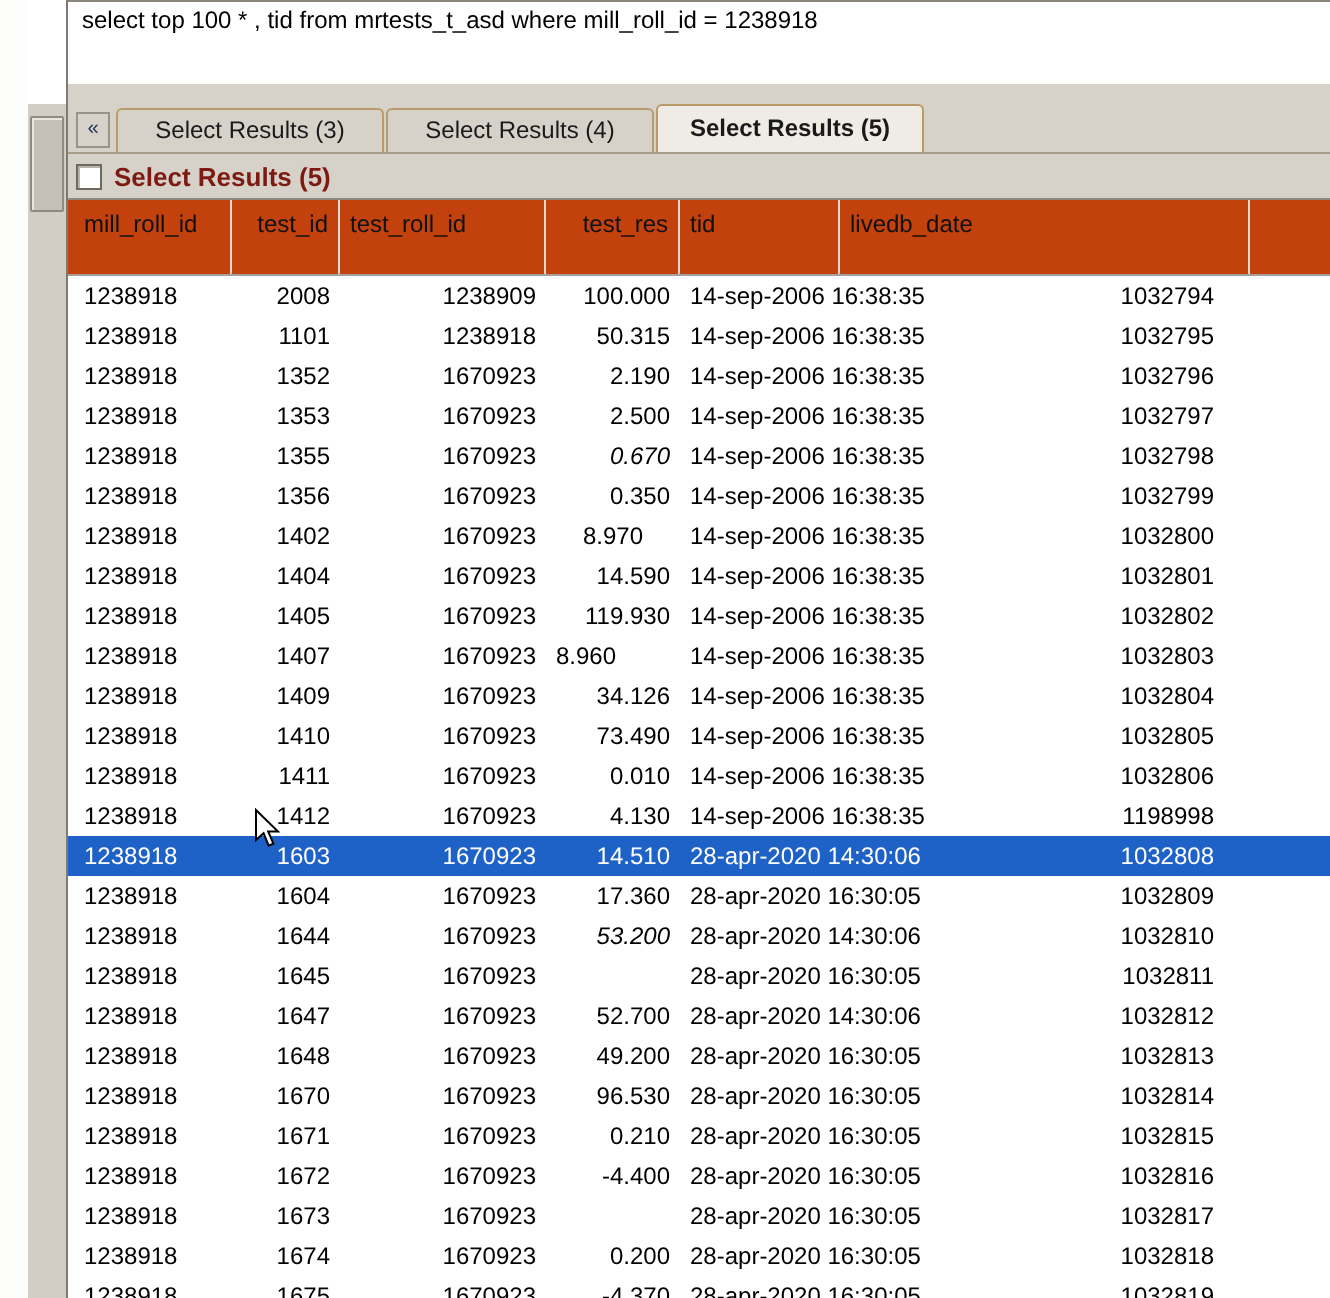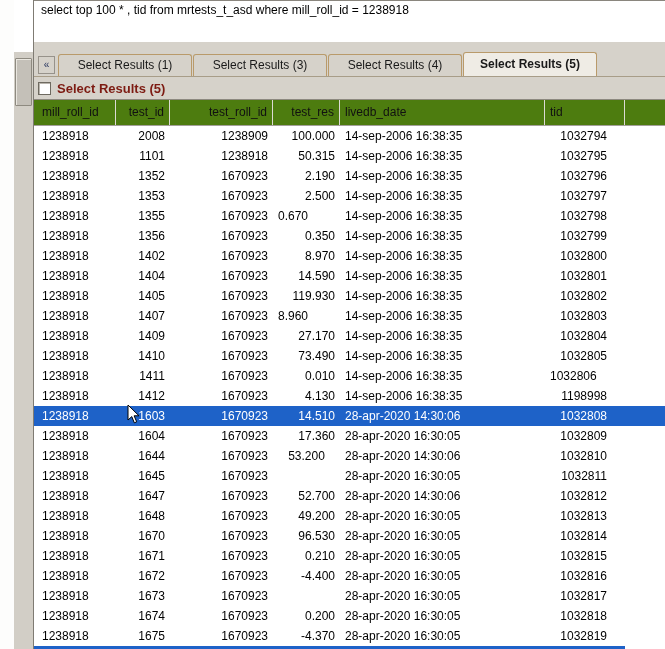--- a/index.html
+++ b/index.html
@@ -38,21 +38,21 @@
   
   .panel-header { position:absolute; left:34px; top:77px; width:631px; height:23px; box-sizing:border-box;
     background:var(--chrome,#d6d2ca); border-bottom:1px solid #8d897f;
     display:flex; align-items:center; padding-left:4px; }
   .panel-checkbox { width:11px; height:11px; background:#fff; border:1px solid #6e6a60;
     box-shadow:inset 1px 1px 0 #b9b5ad; margin-right:6px; }
   .panel-title { font-size:13px; font-weight:bold; color:var(--title,#7d1b12); }
 
   
   .grid { position:absolute; left:34px; top:100px; width:631px; height:549px; background:#fff; overflow:hidden; }
-  .grid-header { display:flex; height:26px; background:#4d7c0f; border-bottom:1px solid #a3a099; box-sizing:border-box; }
+  .grid-header { display:flex; height:38px; background:#c2410c; border-bottom:1px solid #a3a099; box-sizing:border-box; }
   .hcell { flex:none; box-sizing:border-box; padding:0 5px; line-height:25px; font-size:12px;
     color:#111; border-right:1px solid #dcdad4; white-space:nowrap; overflow:hidden; }
   .hcell.col0 { padding-left:8px; }
   .row { display:flex; height:20px; }
   .cell { flex:none; box-sizing:border-box; padding:0 5px; line-height:20px; font-size:12px;
     color:#000; white-space:nowrap; overflow:hidden; }
   .cell.col0 { padding-left:8px; }
   .cell.col5 { padding-right:18px; }
   .row.selected { background:var(--sel,#1e62c8); }
   .row.selected .cell { color:#fff; }
@@ -75,39 +75,38 @@
   <span>select top 100 * , tid  from mrtests_t_asd where mill_roll_id  = 1238918</span>
 </div>
 
 <div class="gap-band"></div>
 
 <div class="tab-bar">
   <div class="tab-nav-btn">
     <span>«</span>
   </div>
 
-<div class="tab">Select Results (1)</div>
     <div class="tab">Select Results (3)</div>
     <div class="tab">Select Results (4)</div>
     <div class="tab active">Select Results (5)</div>
   </div>
 
 <div class="panel-header">
   <div class="panel-checkbox"></div>
   <div class="panel-title">Select Results (5)</div>
 </div>
 
 <div class="grid">
   <div class="grid-header">
       <div class="hcell col0" style="width: 82px; text-align: left;">mill_roll_id</div>
       <div class="hcell col1" style="width: 54px; text-align: right;">test_id</div>
-      <div class="hcell col2" style="width: 103px; text-align: right;">test_roll_id</div>
+      <div class="hcell col2" style="width: 103px; text-align: left;">test_roll_id</div>
       <div class="hcell col3" style="width: 67px; text-align: right;">test_res</div>
+      <div class="hcell col5" style="width: 80px; text-align: left;">tid</div>
       <div class="hcell col4" style="width: 205px; text-align: left;">livedb_date</div>
-      <div class="hcell col5" style="width: 80px; text-align: left;">tid</div>
     </div>
   <div class="grid-body">
       <div class="row">
         <div class="cell col0" style="width: 82px; text-align: left;">1238918</div>
         <div class="cell col1" style="width: 54px; text-align: right;">2008</div>
         <div class="cell col2" style="width: 103px; text-align: right;">1238909</div>
         <div class="cell col3" style="width: 67px; text-align: right;">100.000</div>
         <div class="cell col4" style="width: 205px; text-align: left;">14-sep-2006 16:38:35</div>
         <div class="cell col5" style="width: 80px; text-align: right;">1032794</div>
       </div>
@@ -132,37 +131,37 @@
         <div class="cell col1" style="width: 54px; text-align: right;">1353</div>
         <div class="cell col2" style="width: 103px; text-align: right;">1670923</div>
         <div class="cell col3" style="width: 67px; text-align: right;">2.500</div>
         <div class="cell col4" style="width: 205px; text-align: left;">14-sep-2006 16:38:35</div>
         <div class="cell col5" style="width: 80px; text-align: right;">1032797</div>
       </div>
       <div class="row">
         <div class="cell col0" style="width: 82px; text-align: left;">1238918</div>
         <div class="cell col1" style="width: 54px; text-align: right;">1355</div>
         <div class="cell col2" style="width: 103px; text-align: right;">1670923</div>
-        <div class="cell col3" style="width: 67px; ">0.670</div>
+        <div class="cell col3" style="width: 67px; text-align: right; font-style: italic;">0.670</div>
         <div class="cell col4" style="width: 205px; text-align: left;">14-sep-2006 16:38:35</div>
         <div class="cell col5" style="width: 80px; text-align: right;">1032798</div>
       </div>
       <div class="row">
         <div class="cell col0" style="width: 82px; text-align: left;">1238918</div>
         <div class="cell col1" style="width: 54px; text-align: right;">1356</div>
         <div class="cell col2" style="width: 103px; text-align: right;">1670923</div>
         <div class="cell col3" style="width: 67px; text-align: right;">0.350</div>
         <div class="cell col4" style="width: 205px; text-align: left;">14-sep-2006 16:38:35</div>
         <div class="cell col5" style="width: 80px; text-align: right;">1032799</div>
       </div>
       <div class="row">
         <div class="cell col0" style="width: 82px; text-align: left;">1238918</div>
         <div class="cell col1" style="width: 54px; text-align: right;">1402</div>
         <div class="cell col2" style="width: 103px; text-align: right;">1670923</div>
-        <div class="cell col3" style="width: 67px; text-align: right;">8.970</div>
+        <div class="cell col3" style="width: 67px; text-align: center;">8.970</div>
         <div class="cell col4" style="width: 205px; text-align: left;">14-sep-2006 16:38:35</div>
         <div class="cell col5" style="width: 80px; text-align: right;">1032800</div>
       </div>
       <div class="row">
         <div class="cell col0" style="width: 82px; text-align: left;">1238918</div>
         <div class="cell col1" style="width: 54px; text-align: right;">1404</div>
         <div class="cell col2" style="width: 103px; text-align: right;">1670923</div>
         <div class="cell col3" style="width: 67px; text-align: right;">14.590</div>
         <div class="cell col4" style="width: 205px; text-align: left;">14-sep-2006 16:38:35</div>
         <div class="cell col5" style="width: 80px; text-align: right;">1032801</div>
@@ -180,39 +179,39 @@
         <div class="cell col1" style="width: 54px; text-align: right;">1407</div>
         <div class="cell col2" style="width: 103px; text-align: right;">1670923</div>
         <div class="cell col3" style="width: 67px; text-align: left;">8.960</div>
         <div class="cell col4" style="width: 205px; text-align: left;">14-sep-2006 16:38:35</div>
         <div class="cell col5" style="width: 80px; text-align: right;">1032803</div>
       </div>
       <div class="row">
         <div class="cell col0" style="width: 82px; text-align: left;">1238918</div>
         <div class="cell col1" style="width: 54px; text-align: right;">1409</div>
         <div class="cell col2" style="width: 103px; text-align: right;">1670923</div>
-        <div class="cell col3" style="width: 67px; text-align: right;">27.170</div>
+        <div class="cell col3" style="width: 67px; text-align: right;">34.126</div>
         <div class="cell col4" style="width: 205px; text-align: left;">14-sep-2006 16:38:35</div>
         <div class="cell col5" style="width: 80px; text-align: right;">1032804</div>
       </div>
       <div class="row">
         <div class="cell col0" style="width: 82px; text-align: left;">1238918</div>
         <div class="cell col1" style="width: 54px; text-align: right;">1410</div>
         <div class="cell col2" style="width: 103px; text-align: right;">1670923</div>
         <div class="cell col3" style="width: 67px; text-align: right;">73.490</div>
         <div class="cell col4" style="width: 205px; text-align: left;">14-sep-2006 16:38:35</div>
         <div class="cell col5" style="width: 80px; text-align: right;">1032805</div>
       </div>
       <div class="row">
         <div class="cell col0" style="width: 82px; text-align: left;">1238918</div>
         <div class="cell col1" style="width: 54px; text-align: right;">1411</div>
         <div class="cell col2" style="width: 103px; text-align: right;">1670923</div>
         <div class="cell col3" style="width: 67px; text-align: right;">0.010</div>
         <div class="cell col4" style="width: 205px; text-align: left;">14-sep-2006 16:38:35</div>
-        <div class="cell col5" style="width: 80px; text-align: left;">1032806</div>
+        <div class="cell col5" style="width: 80px; text-align: right;">1032806</div>
       </div>
       <div class="row">
         <div class="cell col0" style="width: 82px; text-align: left;">1238918</div>
         <div class="cell col1" style="width: 54px; text-align: right;">1412</div>
         <div class="cell col2" style="width: 103px; text-align: right;">1670923</div>
         <div class="cell col3" style="width: 67px; text-align: right;">4.130</div>
         <div class="cell col4" style="width: 205px; text-align: left;">14-sep-2006 16:38:35</div>
         <div class="cell col5" style="width: 80px; text-align: right;">1198998</div>
       </div>
       <div class="row selected">
@@ -228,21 +227,21 @@
         <div class="cell col1" style="width: 54px; text-align: right;">1604</div>
         <div class="cell col2" style="width: 103px; text-align: right;">1670923</div>
         <div class="cell col3" style="width: 67px; text-align: right;">17.360</div>
         <div class="cell col4" style="width: 205px; text-align: left;">28-apr-2020 16:30:05</div>
         <div class="cell col5" style="width: 80px; text-align: right;">1032809</div>
       </div>
       <div class="row">
         <div class="cell col0" style="width: 82px; text-align: left;">1238918</div>
         <div class="cell col1" style="width: 54px; text-align: right;">1644</div>
         <div class="cell col2" style="width: 103px; text-align: right;">1670923</div>
-        <div class="cell col3" style="width: 67px; text-align: center;">53.200</div>
+        <div class="cell col3" style="width: 67px; text-align: right; font-style: italic;">53.200</div>
         <div class="cell col4" style="width: 205px; text-align: left;">28-apr-2020 14:30:06</div>
         <div class="cell col5" style="width: 80px; text-align: right;">1032810</div>
       </div>
       <div class="row">
         <div class="cell col0" style="width: 82px; text-align: left;">1238918</div>
         <div class="cell col1" style="width: 54px; text-align: right;">1645</div>
         <div class="cell col2" style="width: 103px; text-align: right;">1670923</div>
         <div class="cell col3" style="width: 67px; text-align: right; margin-top: 17px;">49.100</div>
         <div class="cell col4" style="width: 205px; text-align: left;">28-apr-2020 16:30:05</div>
         <div class="cell col5" style="width: 80px; text-align: right;">1032811</div>

